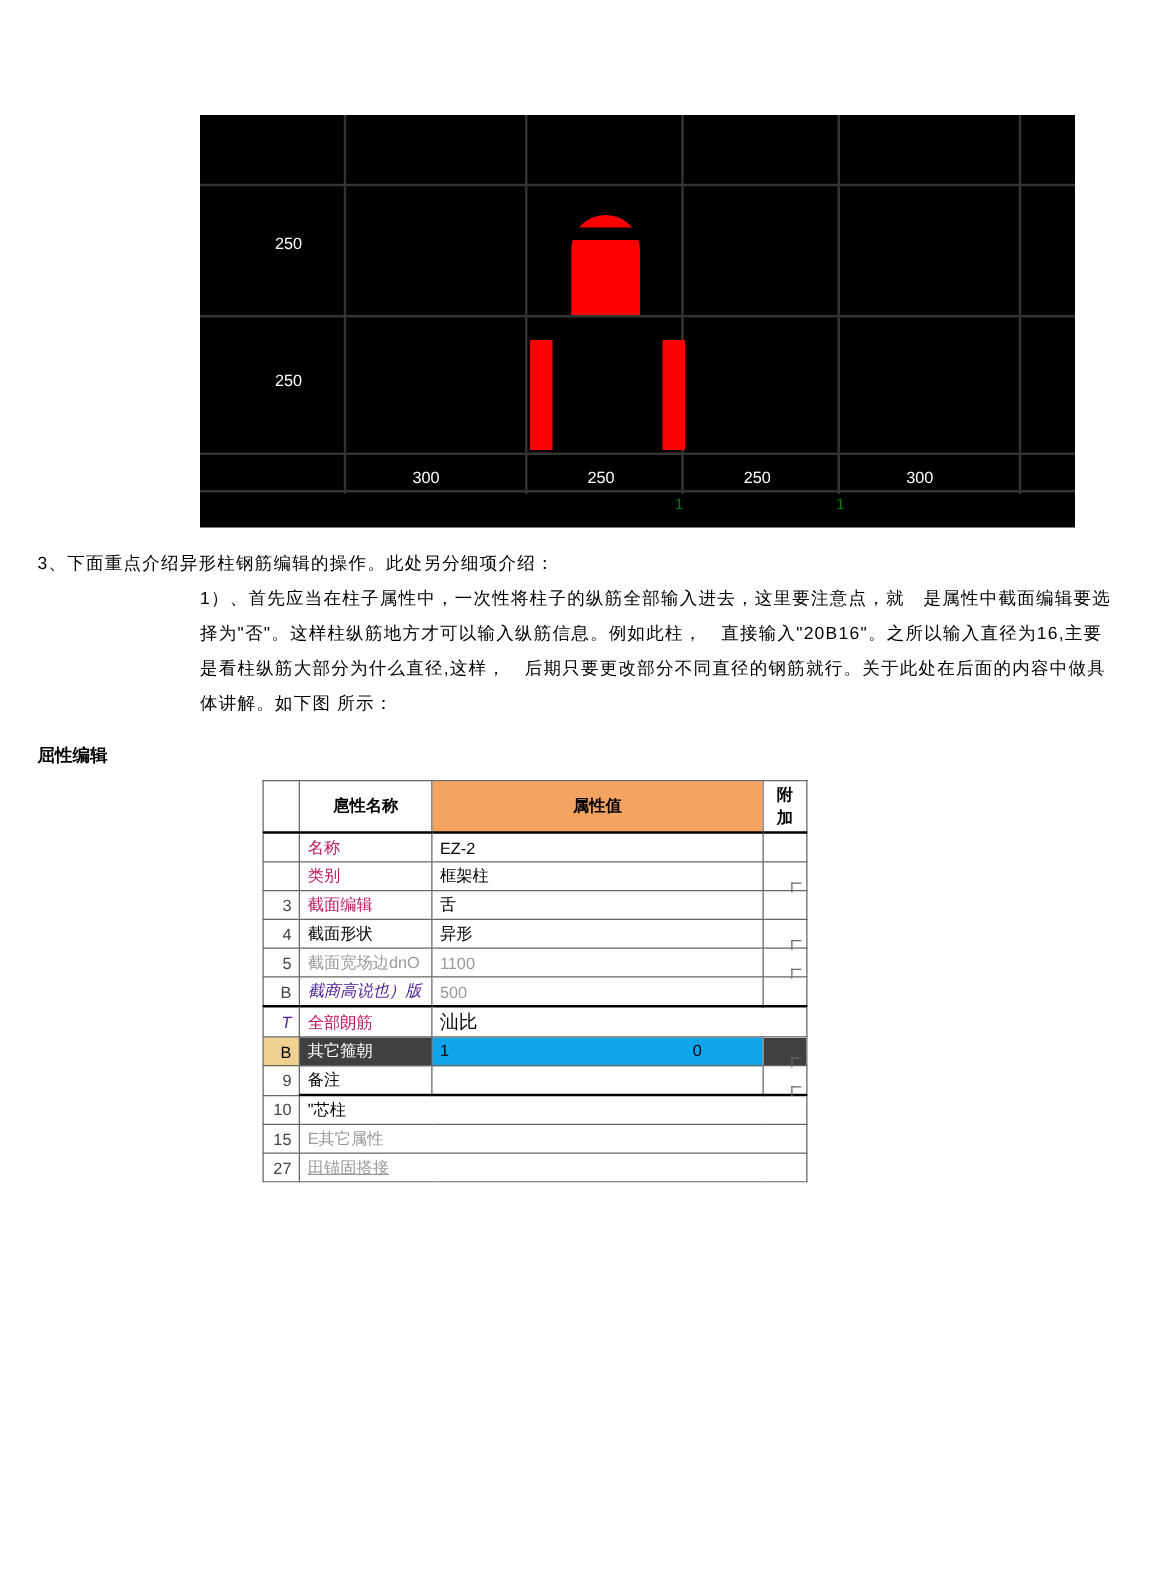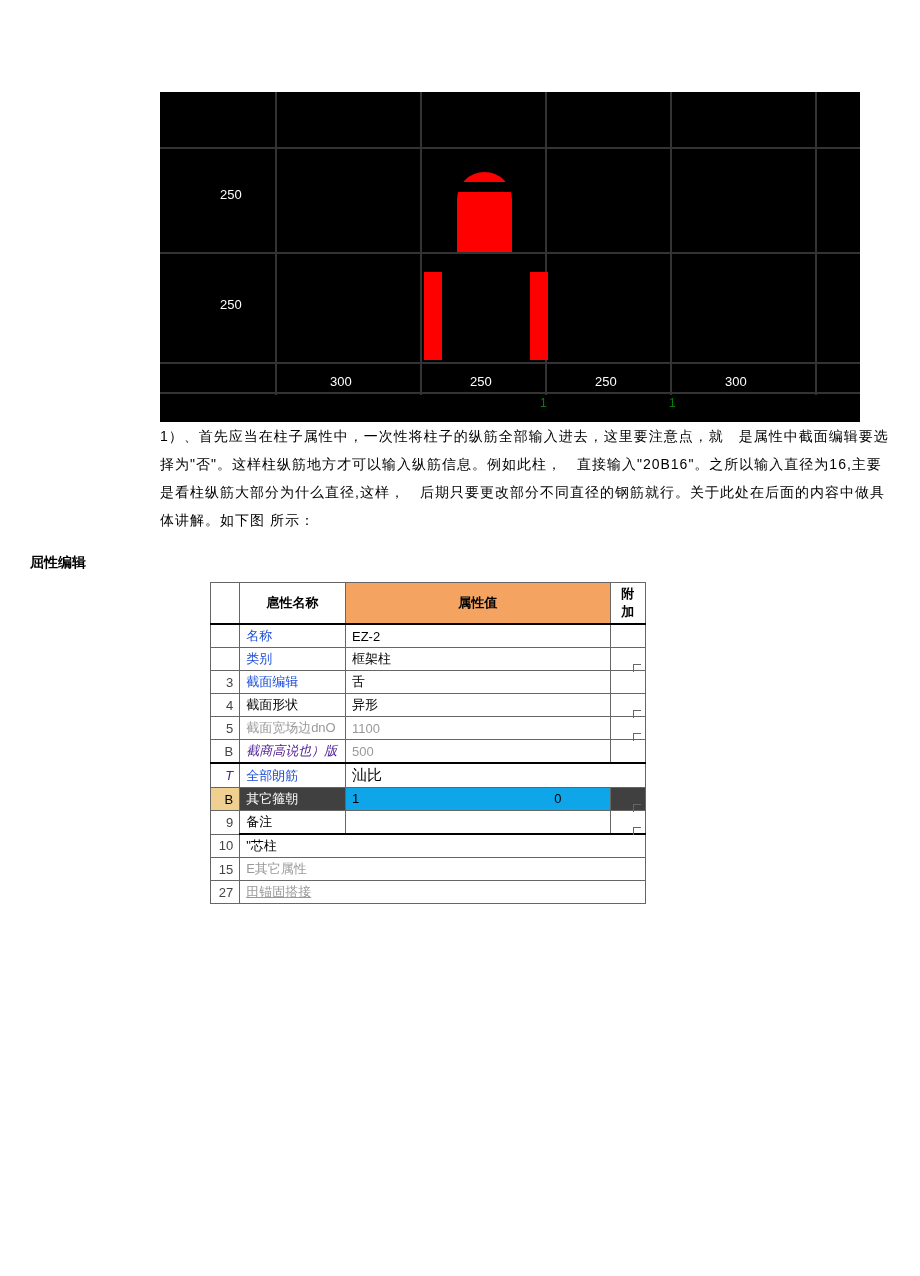--- a/index.html
+++ b/index.html
@@ -14,21 +14,21 @@
     .content-indent { margin: 0 30px 0 160px; line-height: 2; letter-spacing: 1px; }
     .prop-label { margin: 20px 0 10px 30px; font-weight: bold; }
     .prop-table { margin-left: 210px; width: 436px; border-collapse: collapse; font-size: 13px; position: relative; }
     .prop-table th, .prop-table td { border: 1px solid #666; padding: 2px 6px; height: 22px; }
     .prop-table th { background: #fff; font-weight: bold; text-align: center; border-bottom: 2px solid #000; }
     .th-value { background: #f4a460 !important; }
     .col-num { width: 30px; text-align: right; color: #444; border-right: 1px solid #999; }
     .col-name { width: 140px; }
     .col-value { width: 290px; }
     .col-extra { width: 40px; text-align: center; }
-    .blue-text { color: #1d4ed8; }
+    .blue-text { color: #be185d; }
     .gray-text { color: #999; }
     .gray-italic { color: #4c1d95; font-style: italic; }
     .selected-row td { background: #404040; color: #fff; }
     .selected-row .col-num { background: #f0d090; color: #000; }
     .selected-row .col-value { background: #0ea5e9; color: #000; }
     .thick-top { border-top: 2px solid #000 !important; }
     .checkbox-cell { position: relative; }
     .checkbox-mark { position: absolute; right: 4px; bottom: -2px; width: 8px; height: 8px; border-left: 1px solid #666; border-top: 1px solid #666; }
   </style>
 </head>
@@ -57,20 +57,21 @@
 
     <div class="cad-green" style="left:380px;top:304px;">1</div>
     <div class="cad-green" style="left:509px;top:304px;">1</div>
 
     <div class="red-shape" style="left:264px;top:180px;width:18px;height:88px;"></div>
     <div class="red-shape" style="left:370px;top:180px;width:18px;height:88px;"></div>
     <div class="red-shape" style="left:297px;top:80px;width:55px;height:80px;border-radius:30px 30px 0 0;"></div>
     <div class="red-shape" style="left:297px;top:90px;width:55px;height:10px;background:#000;"></div>
   </div>
 
+  <p class="content-text">3、下面重点介绍异形柱钢筋编辑的操作。此处另分细项介绍：</p>
   <p class="content-indent">1）、首先应当在柱子属性中，一次性将柱子的纵筋全部输入进去，这里要注意点，就　是属性中截面编辑要选择为"否"。这样柱纵筋地方才可以输入纵筋信息。例如此柱，　直接输入"20B16"。之所以输入直径为16,主要是看柱纵筋大部分为什么直径,这样，　后期只要更改部分不同直径的钢筋就行。关于此处在后面的内容中做具体讲解。如下图 所示：</p>
 
   <p class="prop-label">屈性编辑</p>
 
   <table class="prop-table">
     <thead>
       <tr>
         <th class="col-num"></th>
         <th class="col-name">扈性名称</th>
         <th class="col-value th-value">属性值</th>

